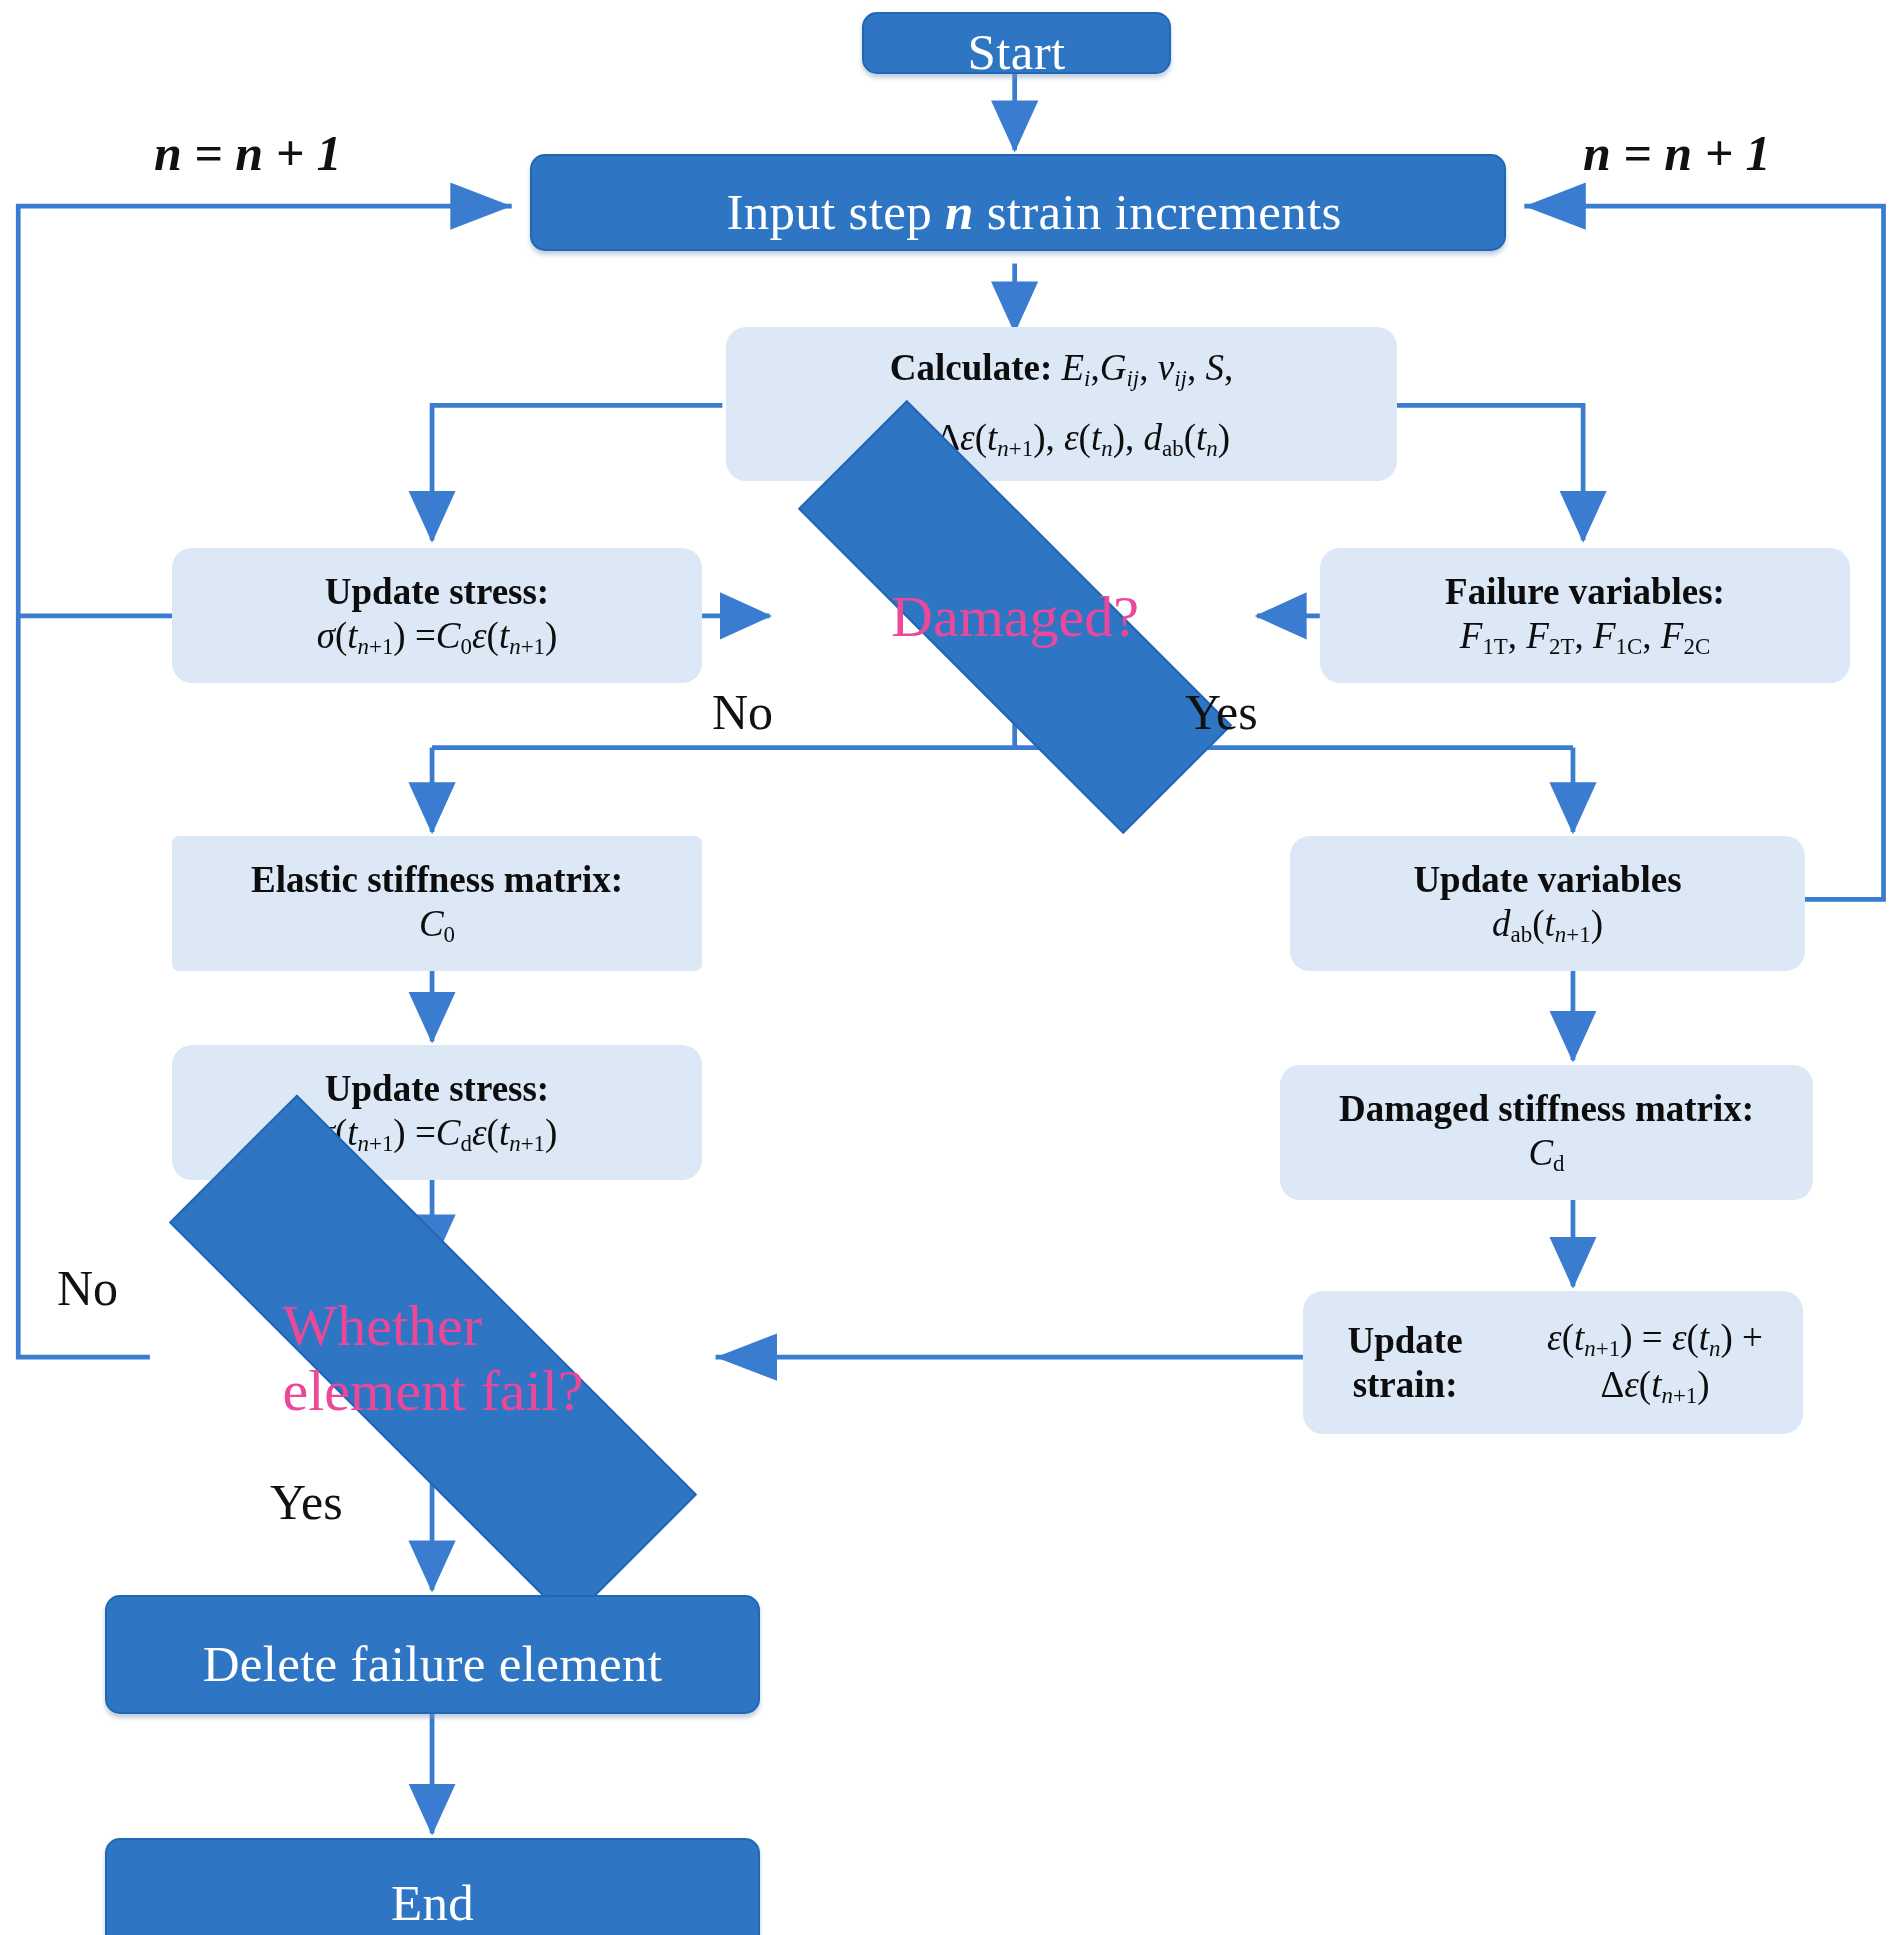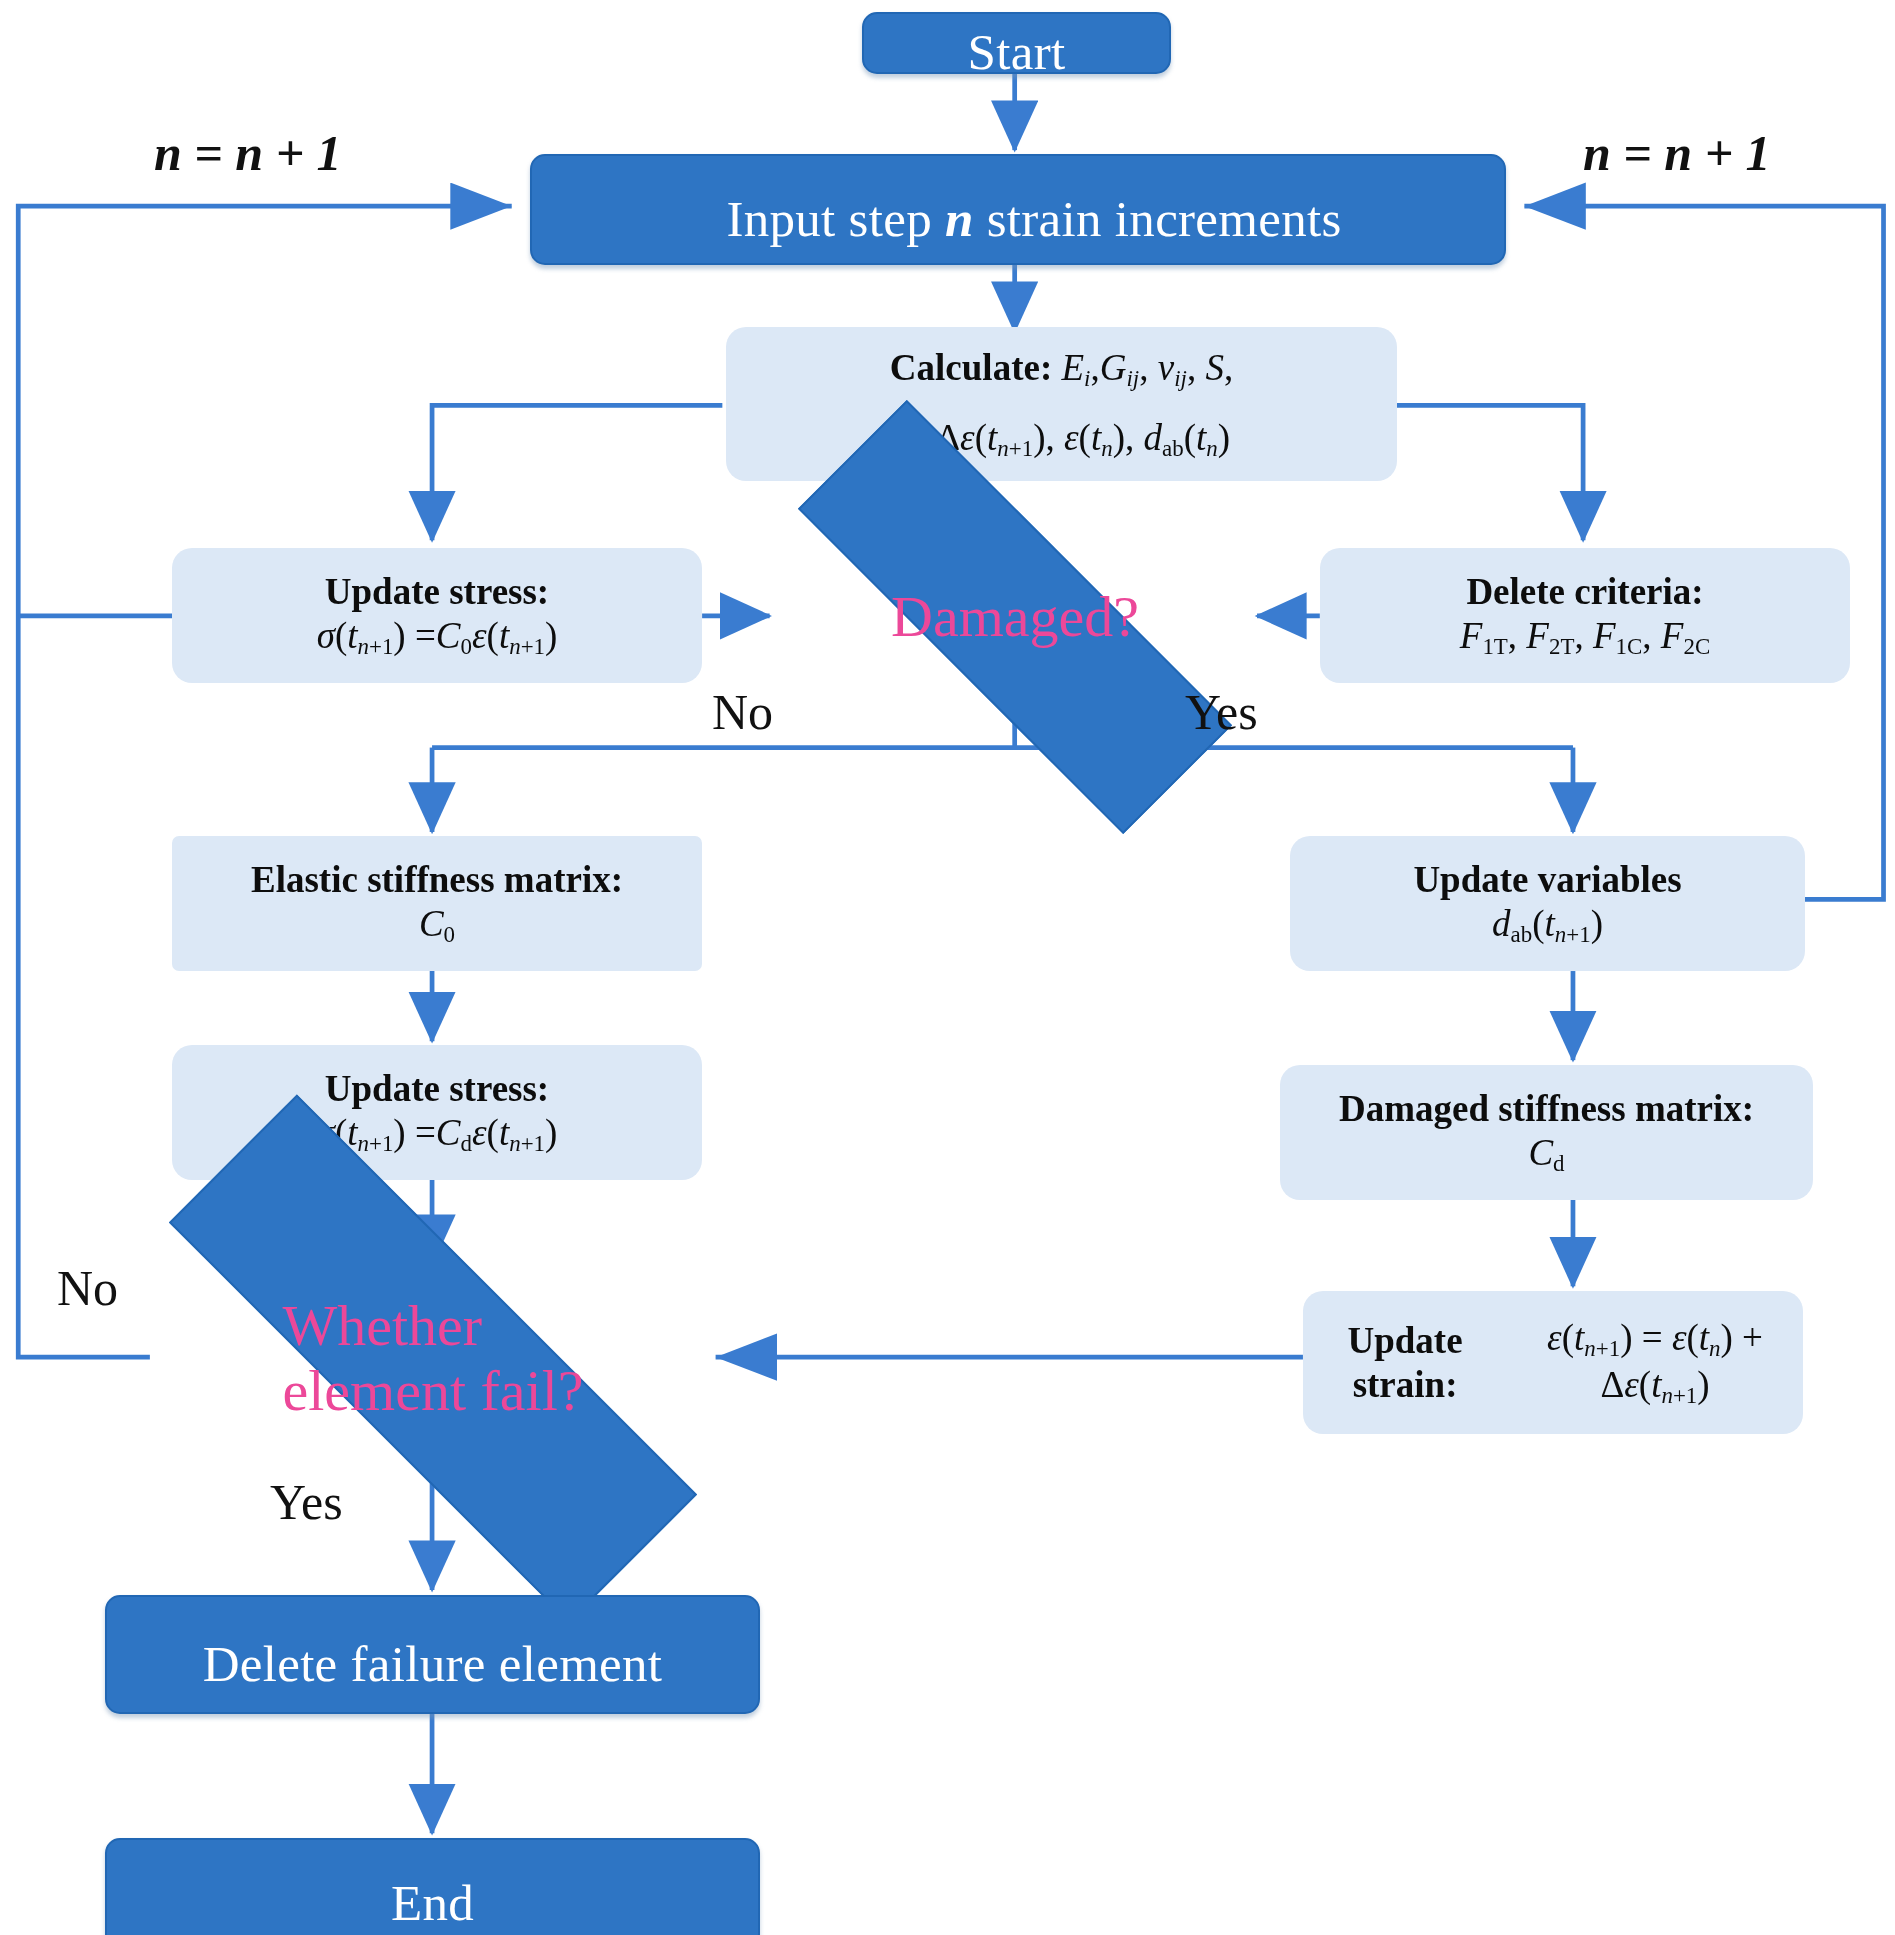--- a/index.html
+++ b/index.html
@@ -111,21 +111,21 @@
 
       <path d="M2672,1332 L2790,1332 L2790,305 L2258,305" marker-end="url(#ah2)"></path>
 
     </g>
   </svg>
 
   <div class="node n-dark" style="left:862px;top:12px;width:309px;height:62px;">
     <span class="tx">Start</span>
   </div>
 
-  <div class="node n-dark" style="left:530px;top:154px;width:976px;height:111px;padding-left:32px;">
+  <div class="node n-dark" style="left:530px;top:154px;width:976px;height:97px;padding-left:32px;">
     <span class="tx">Input step <i class="v"><b>n</b></i> strain increments</span>
   </div>
 
   <div class="node n-light" style="left:726px;top:327px;width:671px;height:154px;flex-direction:column;gap:24px;">
     <div class="tx">
       <span class="hd">Calculate:</span> <i class="v">E</i><sub><i>i</i></sub>,<i class="v">G</i><sub><i>ij</i></sub>, <i class="v">v</i><sub><i>ij</i></sub>, <i class="v">S</i>,
     </div>
     <div class="tx">
       Δ<i class="v">t</i>,Δ<i class="v">ε</i>(<i class="v">t</i><sub><i>n</i>+1</sub>), <i class="v">ε</i>(<i class="v">t</i><sub><i>n</i></sub>), <i class="v">d</i><sub class="up">ab</sub>(<i class="v">t</i><sub><i>n</i></sub>)
     </div>
@@ -137,21 +137,21 @@
       <i class="v">σ</i>(<i class="v">t</i><sub><i>n</i>+1</sub>) =<i class="v">C</i><sub class="up">0</sub><i class="v">ε</i>(<i class="v">t</i><sub><i>n</i>+1</sub>)
     </div>
   </div>
 
   <div class="dia" style="left:785px;top:540px;width:460px;height:154px;">
     <div class="shape"></div>
     <div class="lbl">Damaged?</div>
   </div>
 
   <div class="node n-light" style="left:1320px;top:548px;width:530px;height:135px;flex-direction:column;">
-    <div class="tx hd">Delete criteria:</div>
+    <div class="tx hd">Failure variables:</div>
     <div class="tx">
       <i class="v">F</i><sub class="up">1T</sub>, <i class="v">F</i><sub class="up">2T</sub>, <i class="v">F</i><sub class="up">1C</sub>, <i class="v">F</i><sub class="up">2C</sub>
     </div>
   </div>
 
   <div class="node n-light" style="left:172px;top:836px;width:530px;height:135px;flex-direction:column;border-radius:7px;">
     <div class="tx hd">Elastic stiffness matrix:</div>
     <div class="tx"><i class="v">C</i><sub class="up">0</sub></div>
   </div>
 

